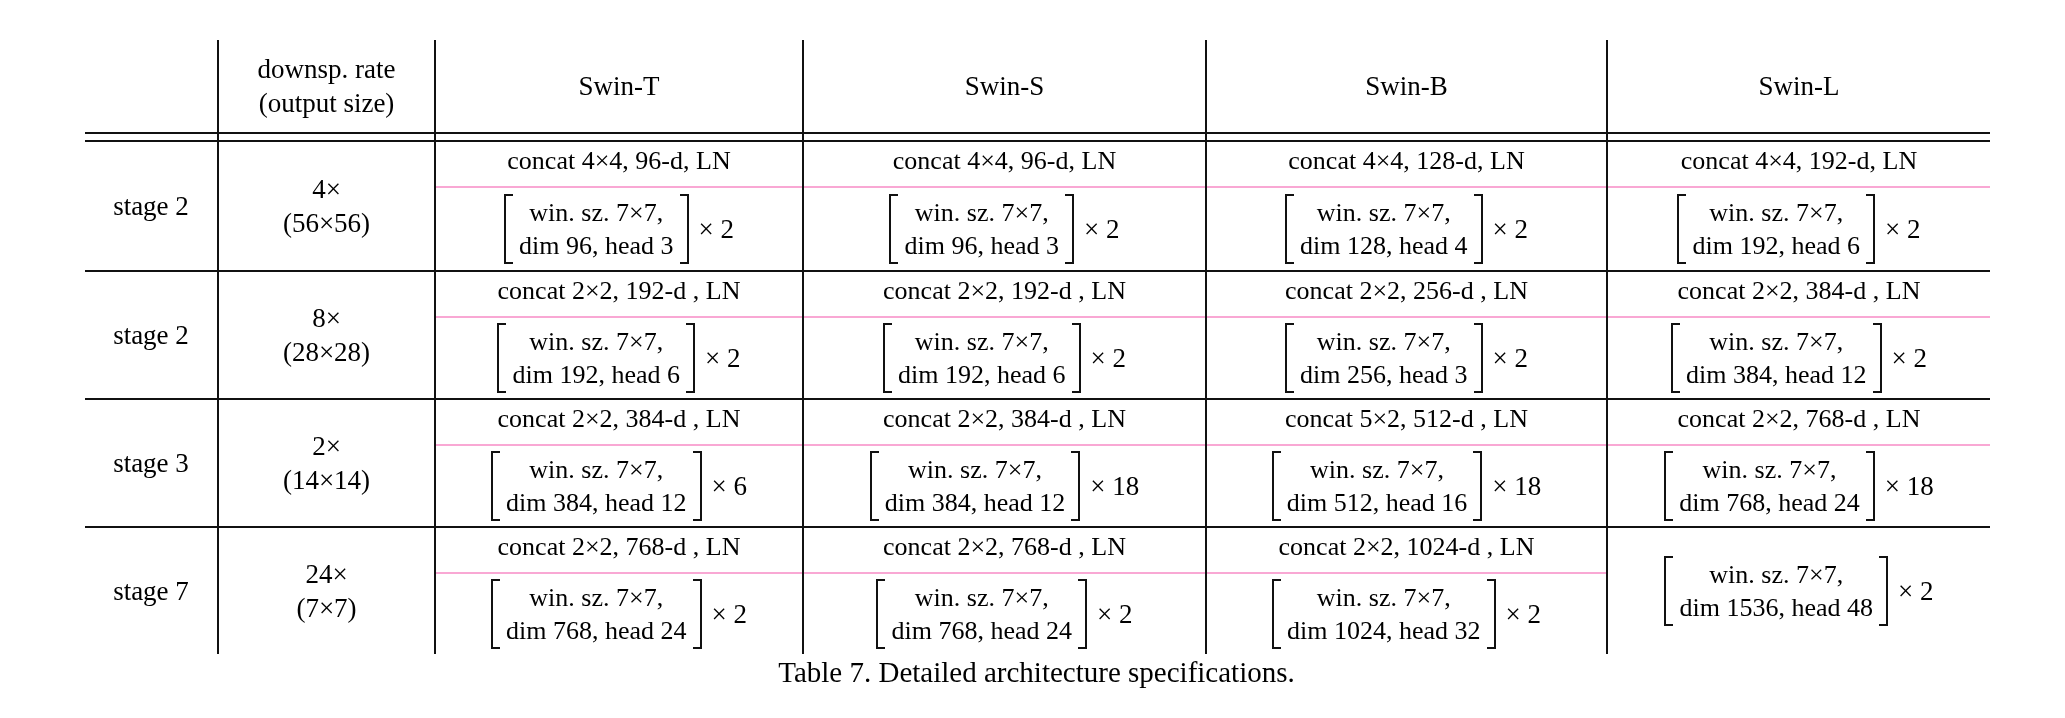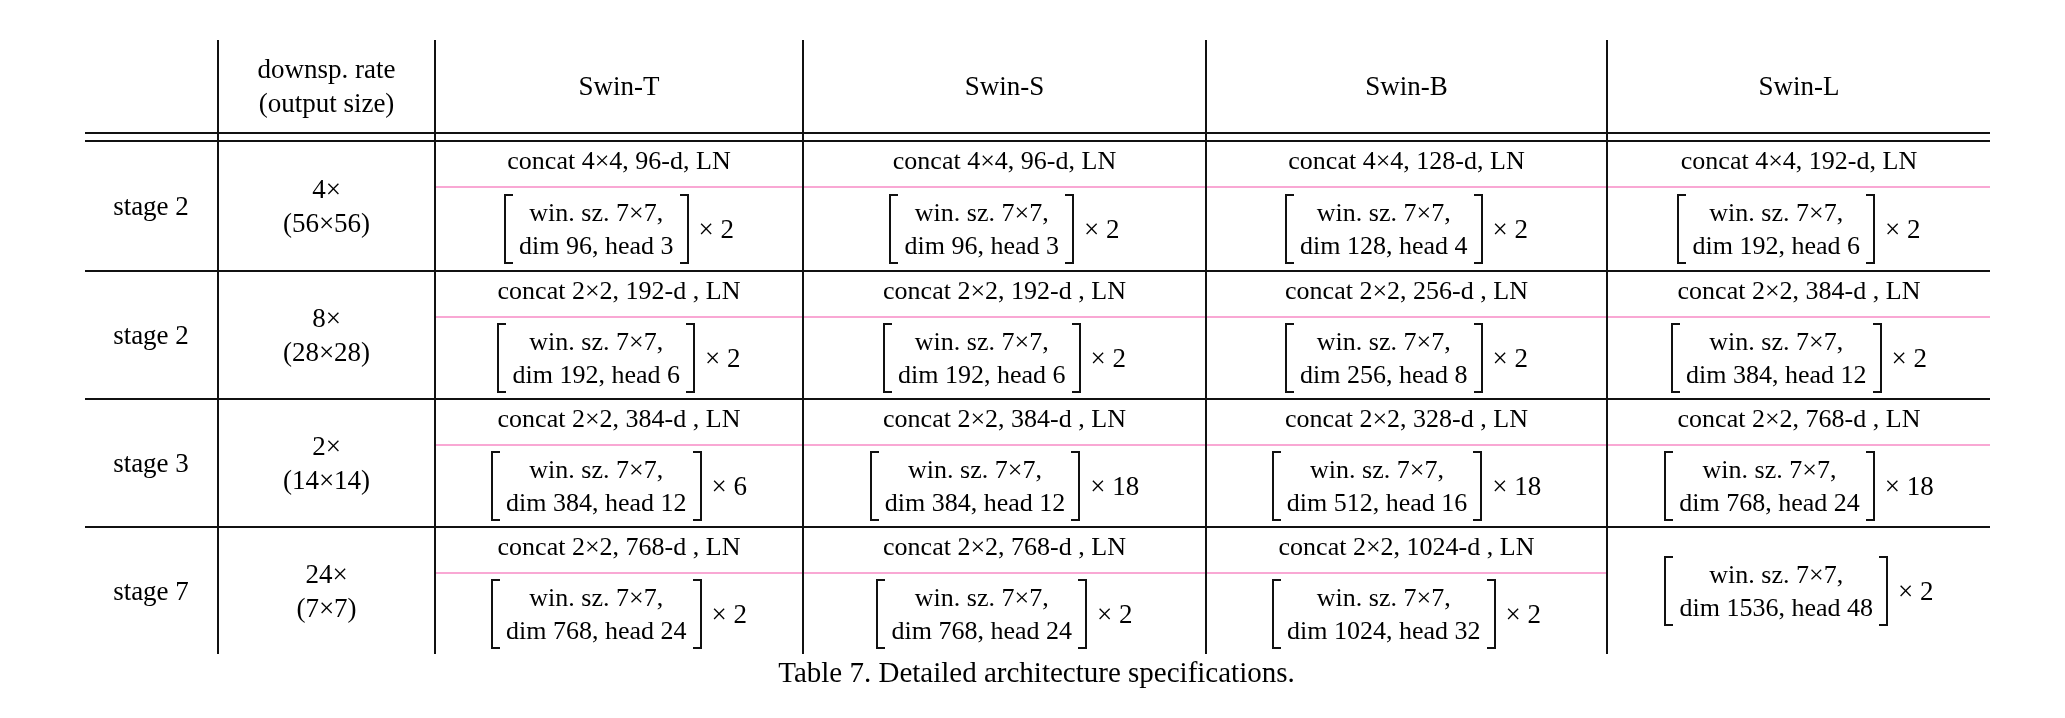--- a/index.html
+++ b/index.html
@@ -194,21 +194,21 @@
         <div class="mult">× 2</div>
       </div>
     </div>
     <div class="cell mcell br bt">
       <div class="concat">concat 2×2, 256-d , LN</div>
       <div class="blk">
         <div class="bmx">
           <span class="brk bl"></span>
           <span class="btxt">
             <span>win. sz. 7×7,</span>
-            <span>dim 256, head 8</span>
+            <span>dim 256, head 3</span>
           </span>
           <span class="brk brr"></span>
         </div>
         <div class="mult">× 2</div>
       </div>
     </div>
     <div class="cell mcell bt">
       <div class="concat">concat 2×2, 384-d , LN</div>
       <div class="blk">
         <div class="bmx">
@@ -250,21 +250,21 @@
           <span class="btxt">
             <span>win. sz. 7×7,</span>
             <span>dim 384, head 12</span>
           </span>
           <span class="brk brr"></span>
         </div>
         <div class="mult">× 18</div>
       </div>
     </div>
     <div class="cell mcell br bt">
-      <div class="concat">concat 2×2, 328-d , LN</div>
+      <div class="concat">concat 5×2, 512-d , LN</div>
       <div class="blk">
         <div class="bmx">
           <span class="brk bl"></span>
           <span class="btxt">
             <span>win. sz. 7×7,</span>
             <span>dim 512, head 16</span>
           </span>
           <span class="brk brr"></span>
         </div>
         <div class="mult">× 18</div>

